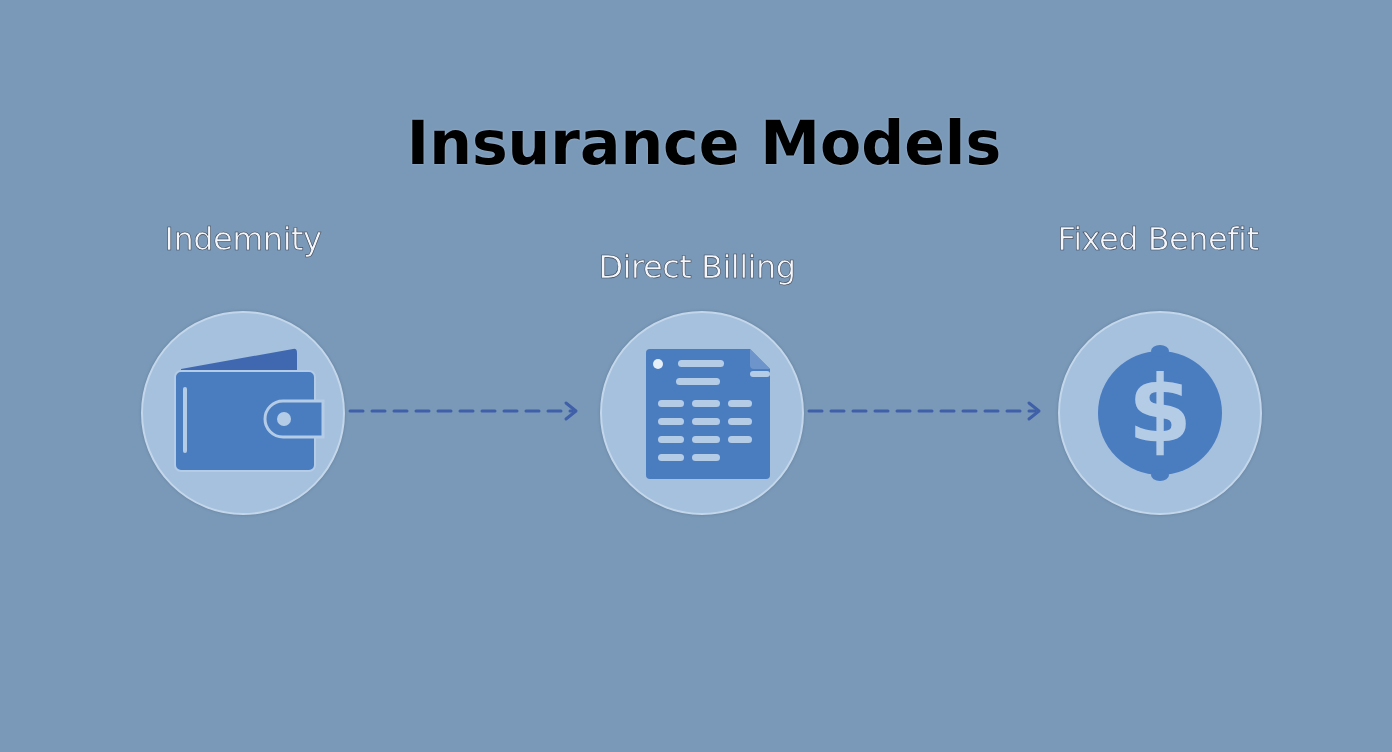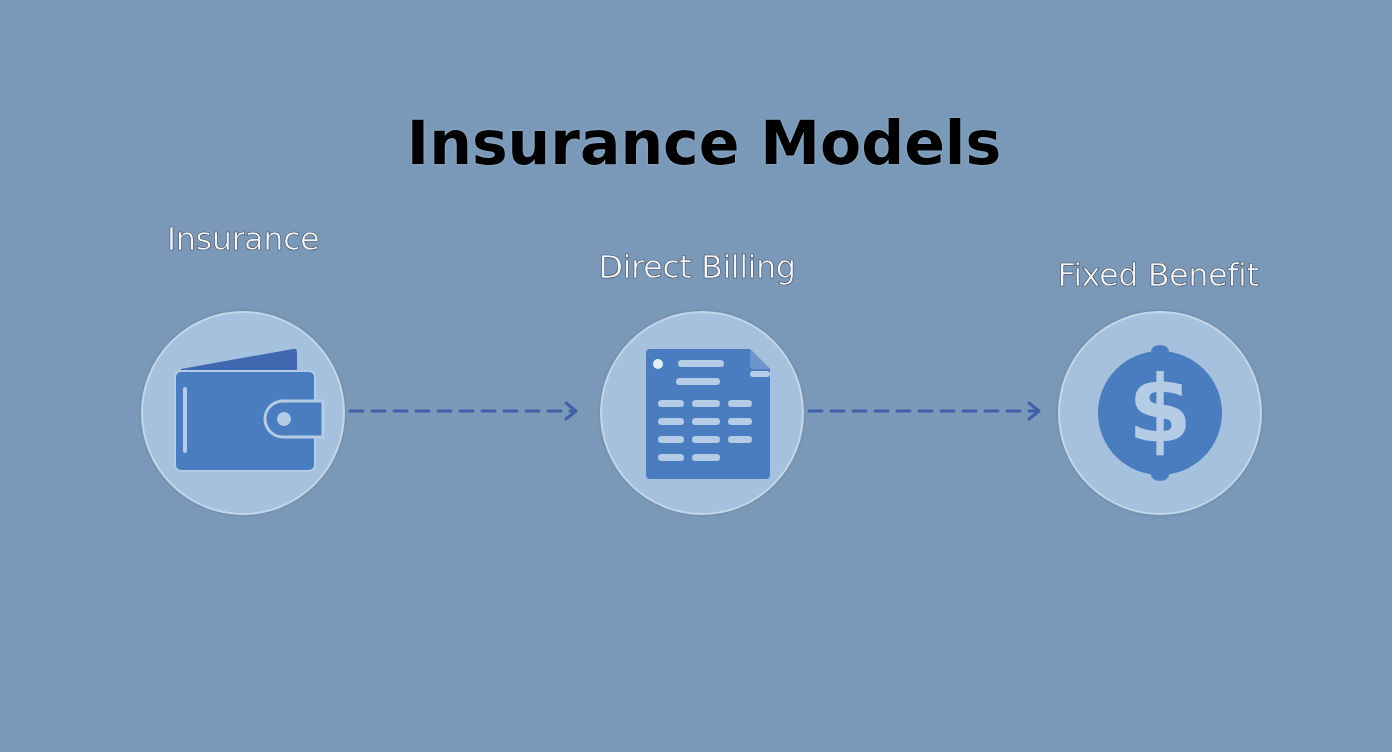--- a/index.html
+++ b/index.html
@@ -33,23 +33,23 @@
     box-shadow: 0 0 3px rgba(60,80,110,0.35);
   }
   .circle svg { position: absolute; left: 0; top: 0; }
   .arrow { position: absolute; }
 </style>
 </head>
 <body>
 
 <div class="title">Insurance Models</div>
 
-<div class="label" style="left:83px;">Insurance</div>
+<div class="label" style="left:83px;">Indemnity</div>
 <div class="label" style="left:537px;margin-top:28px;">Direct Billing</div>
-<div class="label" style="left:998px;margin-top:36px;">Fixed Benefit</div>
+<div class="label" style="left:998px;">Fixed Benefit</div>
 
 <div class="circle" style="left:141px; top:311px;">
   <svg width="200" height="200" viewBox="0 0 200 200">
 
     <path d="M38 56 L150 36 Q154 35 154 40 L154 60 L38 60 Z" fill="#3f68b0"></path>
 
     <rect x="32" y="58" width="140" height="100" rx="6" fill="#4a7cc0" stroke="#b5cce6" stroke-width="2"></rect>
 
     <rect x="40" y="74" width="4" height="66" rx="2" fill="#b5cce6"></rect>
 

